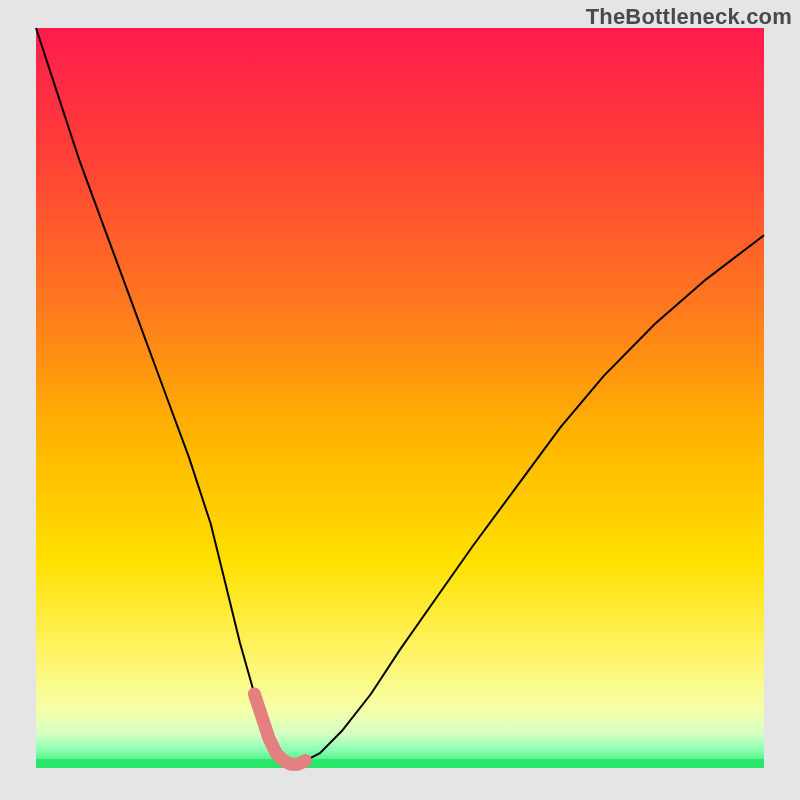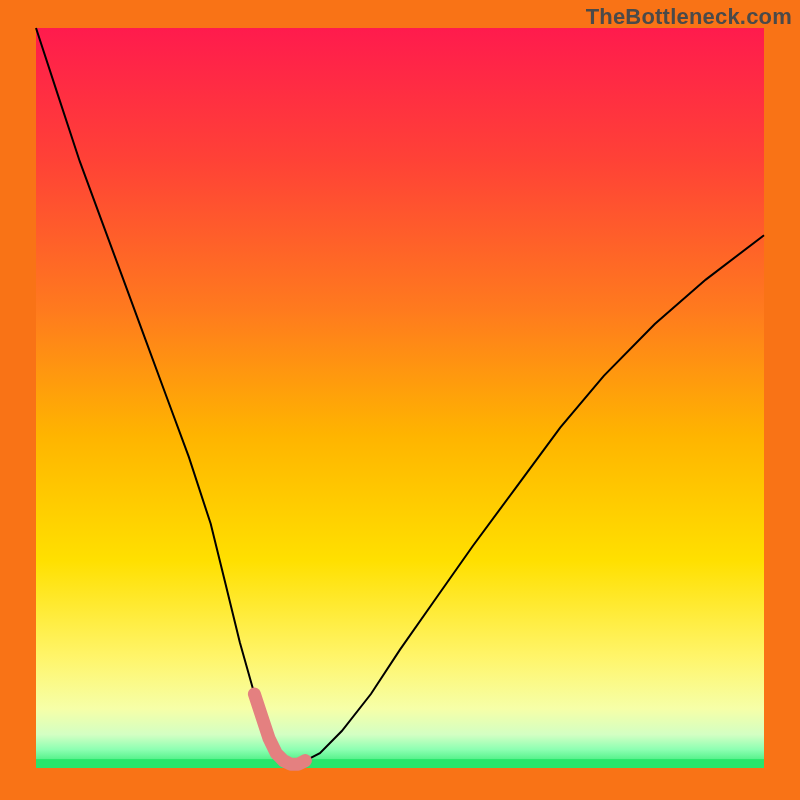--- a/index.html
+++ b/index.html
@@ -7,21 +7,21 @@
     padding: 0;
     width: 800px;
     height: 800px;
     background: #000;
     font-family: Arial, Helvetica, sans-serif;
     overflow: hidden;
   }
   .outer {
     width: 800px;
     height: 800px;
-    background: #f97316;
+    background: #e5e5e5;
     position: relative;
   }
   .watermark {
     position: absolute;
     top: 4px;
     right: 8px;
     color: #4a4a4a;
     font-size: 22px;
     font-weight: 600;
     letter-spacing: 0.2px;

